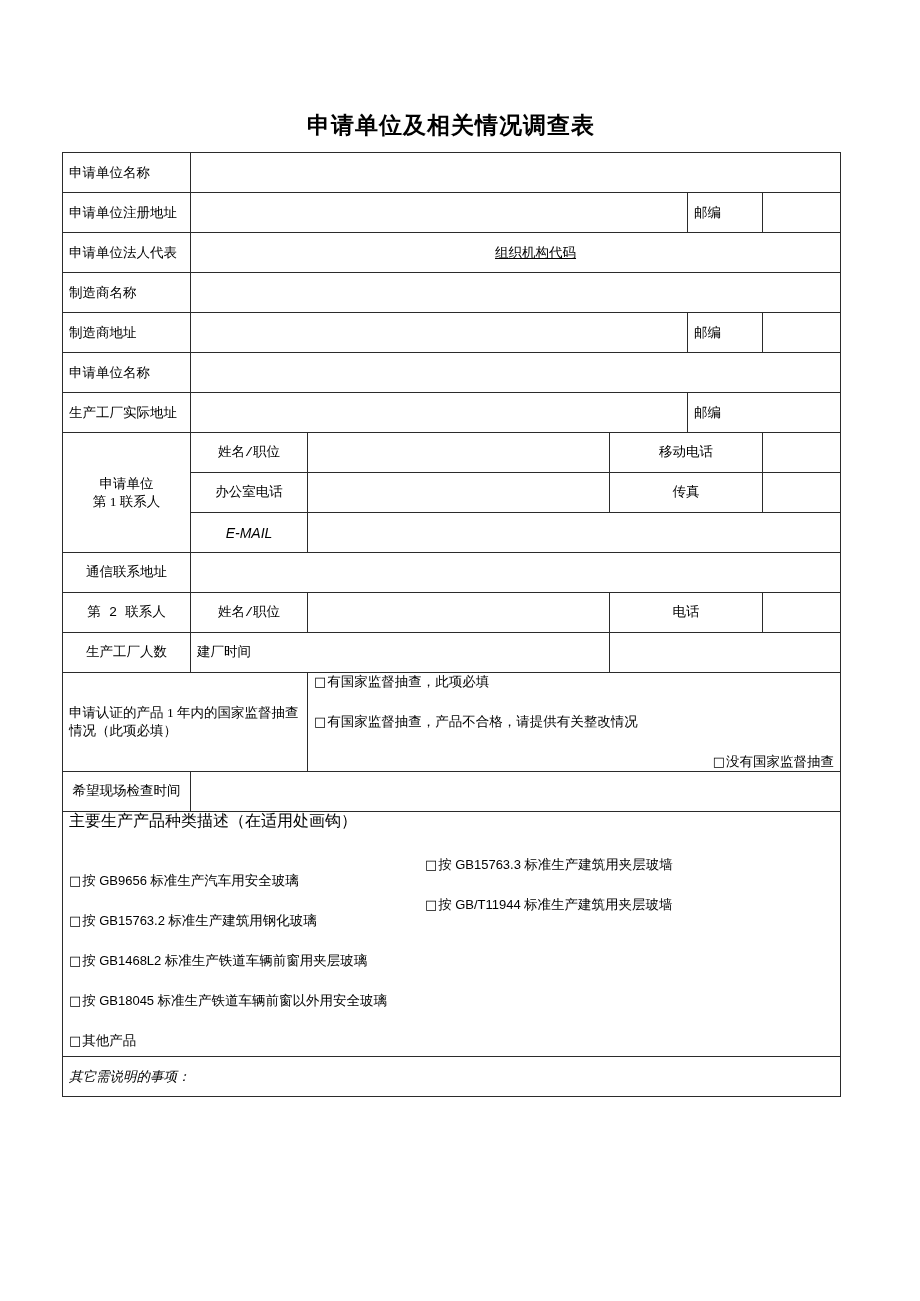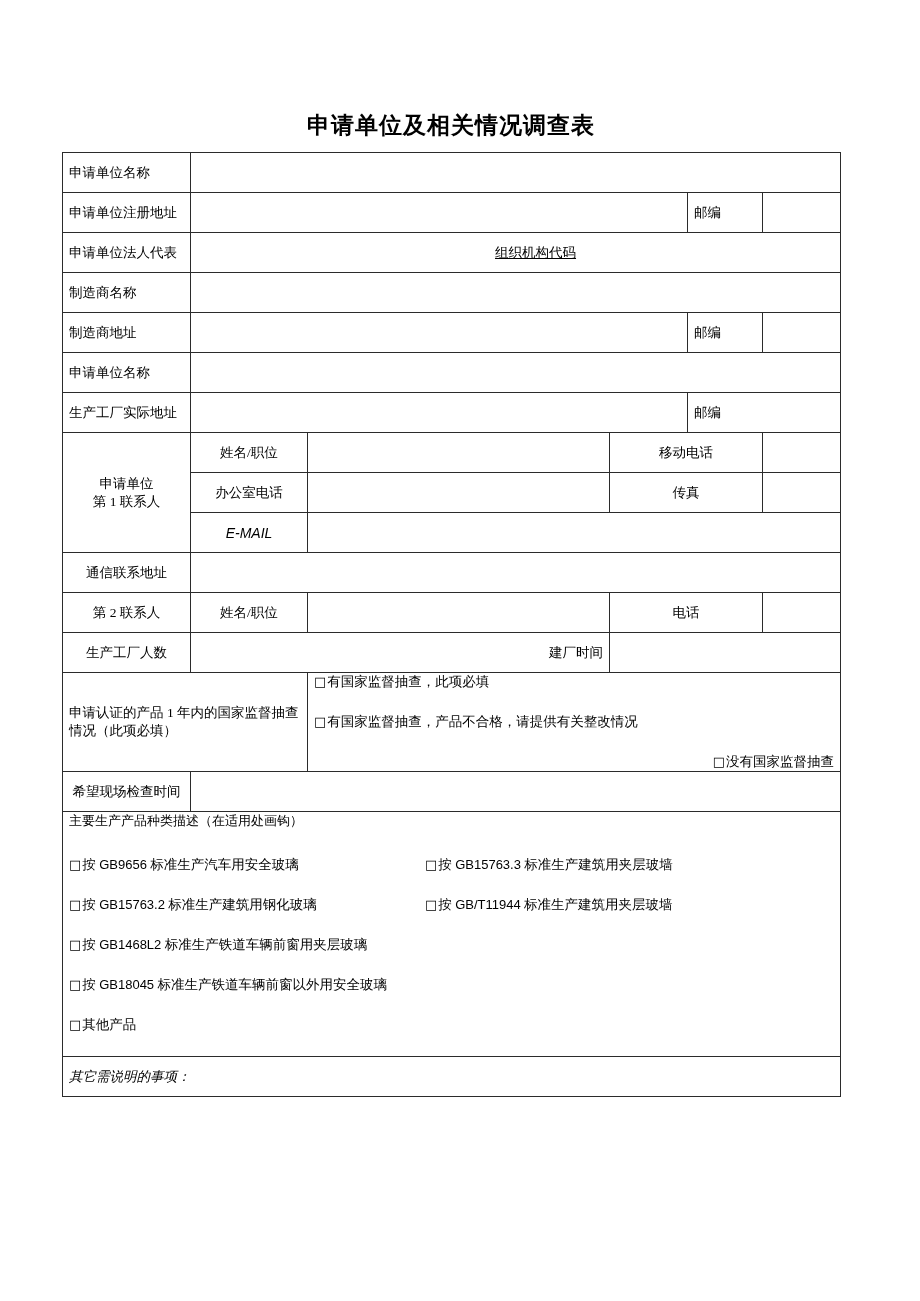--- a/index.html
+++ b/index.html
@@ -52,20 +52,21 @@
     height: 40px;
     box-sizing: border-box;
   }
   td.lbl {
     text-align: left;
     white-space: nowrap;
   }
   td.lblc {
     text-align: center;
     white-space: nowrap;
+    font-family: Liberation Mono, monospace;
   }
   td.blank {
     text-align: left;
   }
   .org-code {
     display: block;
     text-align: center;
     padding-left: 40px;
     text-decoration: underline;
   }
@@ -96,35 +97,35 @@
     font-family: "DejaVu Sans", sans-serif;
     font-size: 13px;
     margin-right: 1px;
   }
   td.products-cell {
     height: 240px;
     vertical-align: top;
     padding: 8px 6px 6px 6px;
   }
   .prod-head {
-    font-size: 13px;
+    font-size: 16px;
     line-height: 18px;
     margin-bottom: 26px;
     white-space: nowrap;
   }
   .prod-row {
     position: relative;
     height: 40px;
     font-size: 13.5px;
     line-height: 18px;
   }
   .prod-col-left {
     position: absolute;
     left: 0;
-    top: 0;
+    top: 16px;
     white-space: nowrap;
   }
   .prod-col-right {
     position: absolute;
     left: 356px;
     top: 0;
     white-space: nowrap;
   }
   .gbcode {
     font-family: "Liberation Sans", "DejaVu Sans", sans-serif;
@@ -231,21 +232,21 @@
       <tr>
         <td class="lblc">第 2 联系人</td>
         <td class="lblc">姓名/职位</td>
         <td class="blank" colspan="2"></td>
         <td class="lblc" colspan="2">电话</td>
         <td class="blank"></td>
       </tr>
 
       <tr>
         <td class="lblc">生产工厂人数</td>
-        <td class="lblc" colspan="3" style="text-align:right;">建厂时间</td>
+        <td class="lblc" colspan="3" style="text-align:left;">建厂时间</td>
         <td class="blank" colspan="3"></td>
       </tr>
 
       <tr>
         <td class="supervision-label" colspan="2">申请认证的产品 1 年内的国家监督抽查情况（此项必填）</td>
         <td class="supervision-opts" colspan="5">
           <div class="opt-line"><span class="cbx">□</span><span>有国家监督抽查，此项必填</span></div>
           <div class="opt-line"><span class="cbx">□</span><span>有国家监督抽查，产品不合格，请提供有关整改情况</span></div>
           <div class="opt-line"><span class="cbx">□</span><span>没有国家监督抽查</span></div>
         </td>

